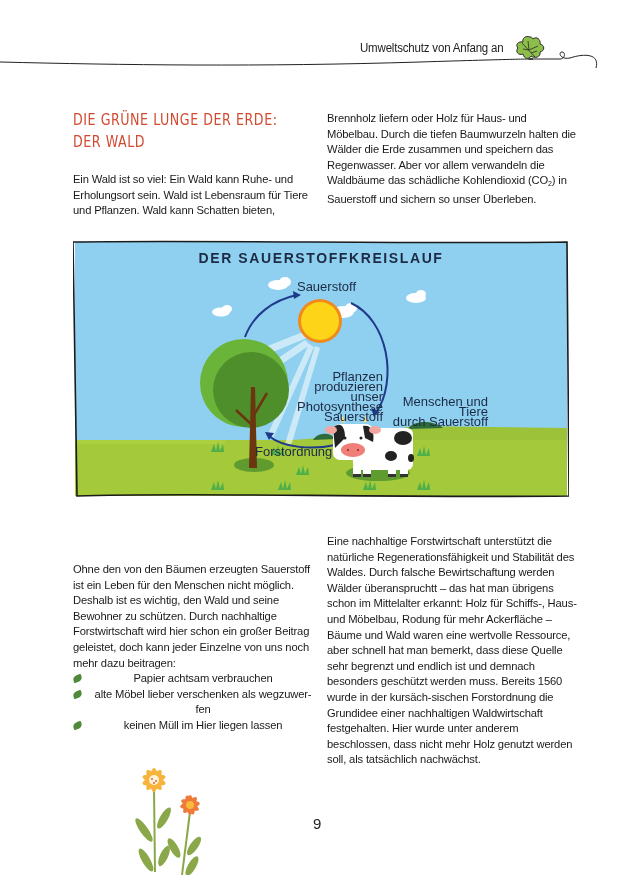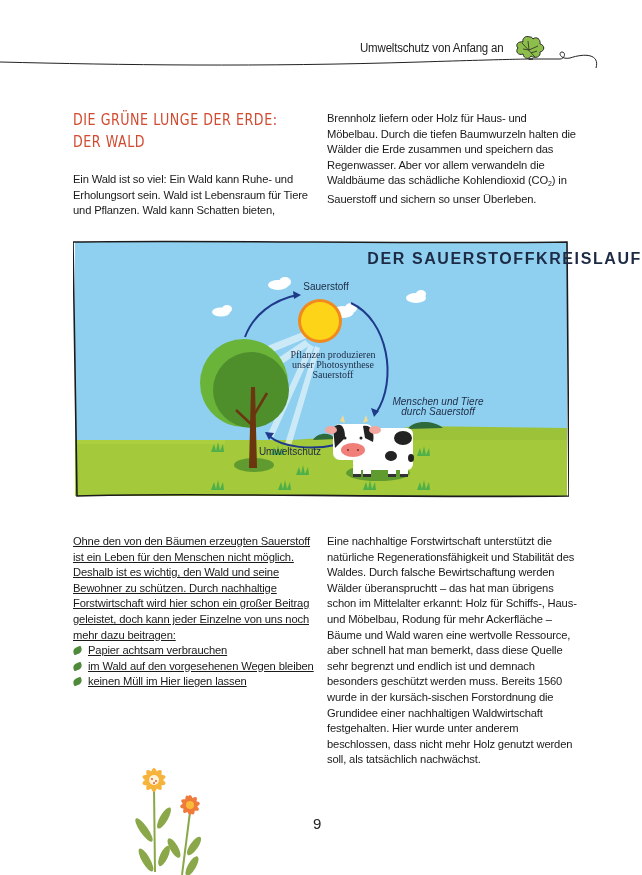--- a/index.html
+++ b/index.html
@@ -13,28 +13,28 @@
   
   .headline { left: 73px; top: 109px; font-family: "DejaVu Sans Condensed", "DejaVu Sans", sans-serif; font-size: 16px; line-height: 22px; color: #d24a30; letter-spacing: 0.6px; text-transform: uppercase; font-weight: normal; transform: scaleX(0.88); transform-origin: left; width: 250px; }
 
   .para { font-size: 11.2px; line-height: 15.6px; color: #1a1a1a; letter-spacing: -0.15px; }
   .intro-left { left: 73px; top: 172px; width: 240px; }
   .intro-right { left: 327px; top: 111px; width: 250px; }
   .intro-right sub { font-size: 7px; vertical-align: -2px; }
 
   
   .info { left: 73px; top: 240px; width: 496px; height: 258px; }
-  .info-title { left: 0; top: 250px; width: 642px; text-align: right; font-size: 16px; font-weight: bold; letter-spacing: 1.6px; color: #1d2a44; }
-  .info-label { font-size: 10px; color: #1d2a44; text-align: center; line-height: 10px; }
-
-  .col-left { left: 73px; top: 534px; width: 245px; text-decoration: underline; }
+  .info-title { left: 0; top: 250px; width: 642px; text-align: center; font-size: 14px; font-weight: bold; letter-spacing: 1.6px; color: #1d2a44; }
+  .info-label { font-size: 13px; color: #1d2a44; text-align: right; line-height: 10px; }
+
+  .col-left { left: 73px; top: 562px; width: 245px; }
   .col-right { left: 327px; top: 534px; width: 250px; }
 
   .bullets { list-style: none; margin: 0; padding: 0; }
-  .bullets li { position: relative; padding-left: 15px; }
+  .bullets li { position: relative; padding-left: 15px; text-align: center; }
   .leaf-bullet { position: absolute; left: 0; top: 4px; width: 9px; height: 7px; background: #4f8a3a; border-radius: 60% 10% 60% 10%; transform: rotate(-20deg); }
 
   .page-number { left: 313px; top: 815px; font-size: 15px; color: #222; }
   .flowers { left: 130px; top: 760px; width: 100px; height: 115px; }
 </style>
 </head>
 <body>
 
 <svg class="abs header-line" viewBox="0 0 642 40" width="642" height="40">
   <path d="M0 22 C 120 25, 260 27, 420 22 S 520 20, 530 19 L 560 19" stroke="#222" stroke-width="1" fill="none"></path>
@@ -141,36 +141,36 @@
     <path d="M198 215 l3 -8 l2 7 l2 -9 l2 9 l3 -7 l1 8 Z"></path>
     <path d="M223 235 l3 -8 l2 7 l2 -9 l2 9 l3 -7 l1 8 Z"></path>
     <path d="M205 250 l3 -8 l2 7 l2 -9 l2 9 l3 -7 l1 8 Z"></path>
     <path d="M344 216 l3 -8 l2 7 l2 -9 l2 9 l3 -7 l1 8 Z"></path>
     <path d="M344 250 l3 -8 l2 7 l2 -9 l2 9 l3 -7 l1 8 Z"></path>
     <path d="M290 250 l3 -8 l2 7 l2 -9 l2 9 l3 -7 l1 8 Z"></path>
   </g>
 </svg>
 <div class="abs info-title">DER SAUERSTOFFKREISLAUF</div>
 <div class="abs info-label" style="left:296px;top:282px;width:60px;">Sauerstoff</div>
-<div class="abs info-label" style="left:283px;top:350px;width:100px;font-family:Liberation Serif, serif;">
+<div class="abs info-label" style="left:283px;top:372px;width:100px;">
   <div>Pflanzen produzieren</div>
   <div>unser Photosynthese</div>
   <div>Sauerstoff</div>
 </div>
-<div class="abs info-label" style="left:388px;top:397px;width:100px;font-style:italic;">
+<div class="abs info-label" style="left:388px;top:397px;width:100px;">
   <div>Menschen und Tiere</div>
   <div>durch Sauerstoff</div>
 </div>
-<div class="abs info-label" style="left:255px;top:447px;width:70px;">Umweltschutz</div>
+<div class="abs info-label" style="left:255px;top:447px;width:70px;">Forstordnung</div>
 
 <div class="abs para col-left">
   <div>Ohne den von den Bäumen erzeugten Sauerstoff ist ein Leben für den Menschen nicht möglich. Deshalb ist es wichtig, den Wald und seine Bewohner zu schützen. Durch nachhaltige Forstwirtschaft wird hier schon ein großer Beitrag geleistet, doch kann jeder Einzelne von uns noch mehr dazu beitragen:</div>
   <ul class="bullets">
     <li><span class="leaf-bullet"></span><span>Papier achtsam verbrauchen</span></li>
-    <li><span class="leaf-bullet"></span><span>im Wald auf den vorgesehenen Wegen bleiben</span></li>
+    <li><span class="leaf-bullet"></span><span>alte Möbel lieber verschenken als wegzuwer-fen</span></li>
     <li><span class="leaf-bullet"></span><span>keinen Müll im Hier liegen lassen</span></li>
   </ul>
 </div>
 <div class="abs para col-right">Eine nachhaltige Forstwirtschaft unterstützt die natürliche Regenerationsfähigkeit und Stabilität des Waldes. Durch falsche Bewirtschaftung werden Wälder überanspruchtt – das hat man übrigens schon im Mittelalter erkannt: Holz für Schiffs-, Haus- und Möbelbau, Rodung für mehr Ackerfläche – Bäume und Wald waren eine wertvolle Ressource, aber schnell hat man bemerkt, dass diese Quelle sehr begrenzt und endlich ist und demnach besonders geschützt werden muss. Bereits 1560 wurde in der kursäch-sischen Forstordnung die Grundidee einer nachhaltigen Waldwirtschaft festgehalten. Hier wurde unter anderem beschlossen, dass nicht mehr Holz genutzt werden soll, als tatsächlich nachwächst.</div>
 
 <svg class="abs flowers" viewBox="0 0 100 115" width="100" height="115">
   <path d="M24 28 L 25 112" stroke="#8aa84a" stroke-width="2" fill="none"></path>
   <path d="M60 52 L 52 115" stroke="#8aa84a" stroke-width="2" fill="none"></path>
   <ellipse cx="14" cy="70" rx="4" ry="14" transform="rotate(-35 14 70)" fill="#8aa84a"></ellipse>
   <ellipse cx="34" cy="58" rx="4" ry="12" transform="rotate(30 34 58)" fill="#8aa84a"></ellipse>

